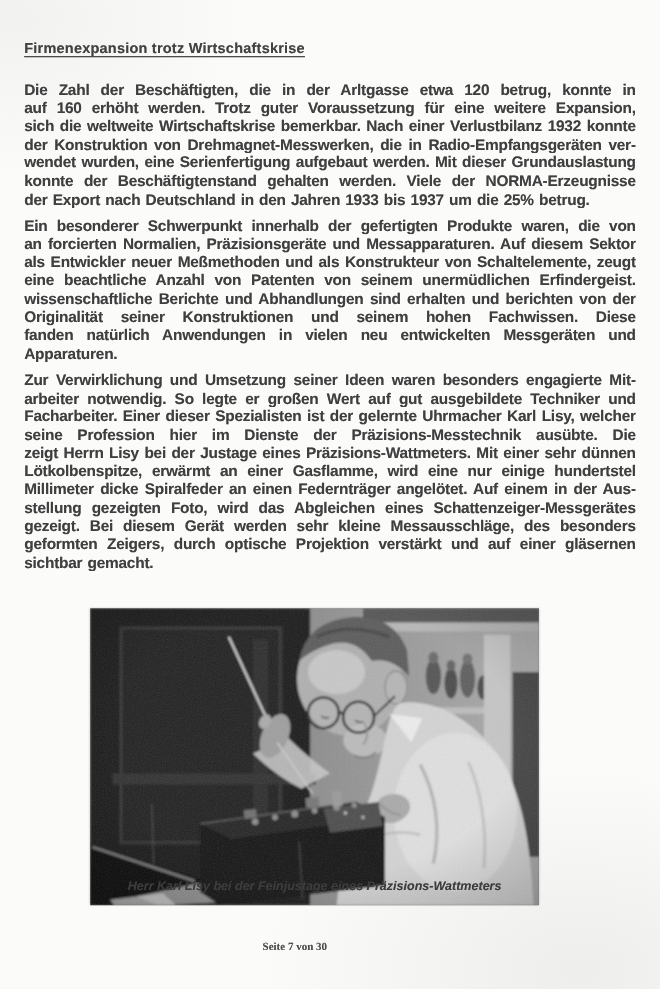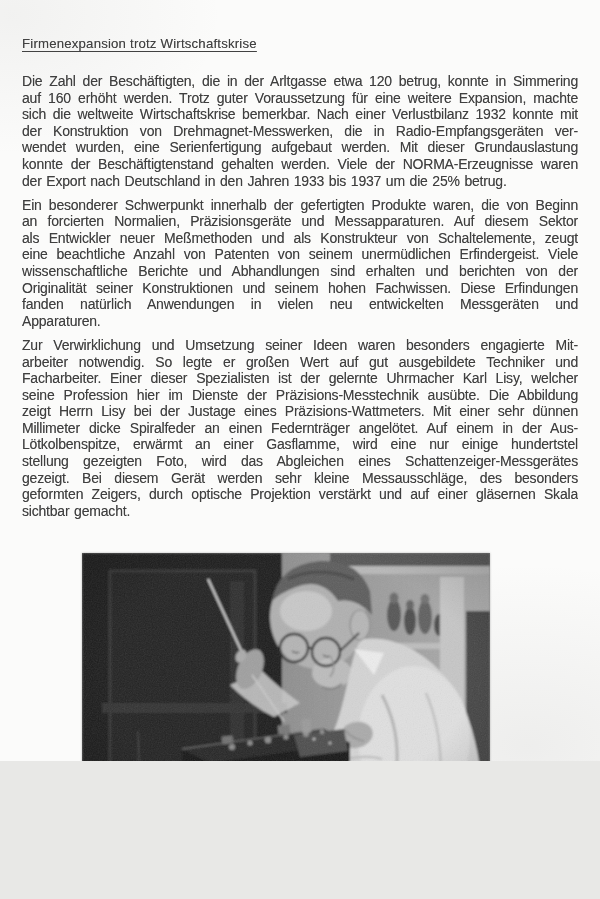--- a/index.html
+++ b/index.html
@@ -1,26 +1,27 @@
 <!DOCTYPE html>
 <html><head>
 <meta charset="utf-8">
 <style>
   html,body{margin:0;padding:0;background:#e8e8e6;}
   .page{
     position:relative;
-    width:600px;height:761px;
+    width:600px;height:899px;
     margin:0 auto;
     background:
       radial-gradient(ellipse 420px 260px at 88% 98%, rgba(120,120,118,0.10), rgba(0,0,0,0) 70%),
       radial-gradient(ellipse 300px 200px at 2% 2%, rgba(130,130,128,0.08), rgba(0,0,0,0) 70%),
       #fbfbfa;
     overflow:hidden;
     font-family:"Liberation Sans", sans-serif;
     color:#3f3f3f;
+    font-weight:bold;
   }
   .heading{
     position:absolute;left:22px;top:36px;
     font-size:13.2px;letter-spacing:.2px;
     text-decoration:underline;
     text-underline-offset:3px;
     color:#424242;
     text-shadow:0 0 .5px rgba(70,70,70,.55);
   }
   .bodytext{
@@ -84,22 +85,22 @@
         <div class="line">Originalität seiner Konstruktionen und seinem hohen Fachwissen. Diese Erfindungen</div>
         <div class="line">fanden natürlich Anwendungen in vielen neu entwickelten Messgeräten und</div>
         <div class="line">Apparaturen.</div>
       </div>
     <div class="para">
         <div class="line">Zur Verwirklichung und Umsetzung seiner Ideen waren besonders engagierte Mit-</div>
         <div class="line">arbeiter notwendig. So legte er großen Wert auf gut ausgebildete Techniker und</div>
         <div class="line">Facharbeiter. Einer dieser Spezialisten ist der gelernte Uhrmacher Karl Lisy, welcher</div>
         <div class="line">seine Profession hier im Dienste der Präzisions-Messtechnik ausübte. Die Abbildung</div>
         <div class="line">zeigt Herrn Lisy bei der Justage eines Präzisions-Wattmeters. Mit einer sehr dünnen</div>
+        <div class="line">Lötkolbenspitze, erwärmt an einer Gasflamme, wird eine nur einige hundertstel</div>
         <div class="line">Millimeter dicke Spiralfeder an einen Federnträger angelötet. Auf einem in der Aus-</div>
-        <div class="line">Lötkolbenspitze, erwärmt an einer Gasflamme, wird eine nur einige hundertstel</div>
         <div class="line">stellung gezeigten Foto, wird das Abgleichen eines Schattenzeiger-Messgerätes</div>
         <div class="line">gezeigt. Bei diesem Gerät werden sehr kleine Messausschläge, des besonders</div>
         <div class="line">geformten Zeigers, durch optische Projektion verstärkt und auf einer gläsernen Skala</div>
         <div class="line">sichtbar gemacht.</div>
       </div>
   </div>
 
   <div class="photo-frame">
     <svg viewBox="0 0 408 270" preserveAspectRatio="none">
       <defs>

